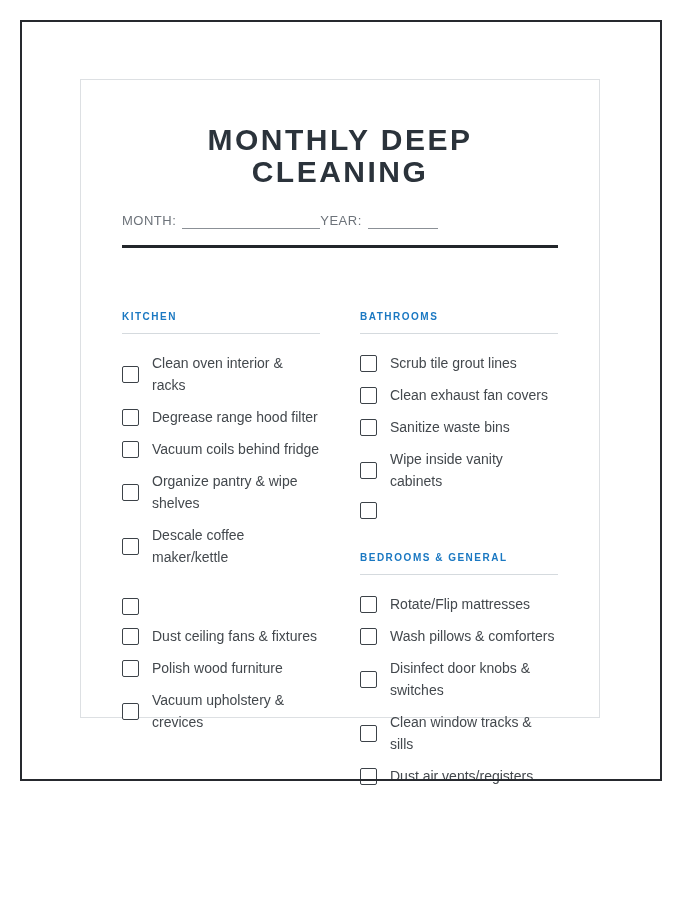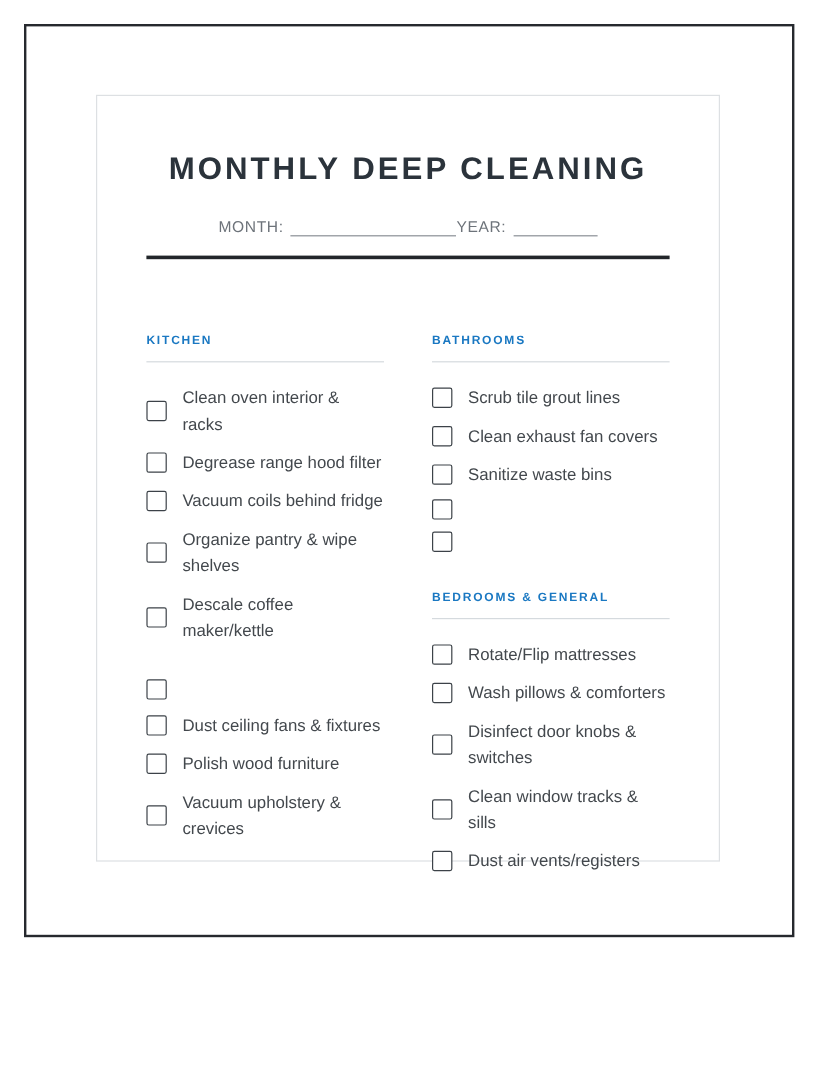--- a/index.html
+++ b/index.html
@@ -31,31 +31,31 @@
     border: 1px solid #dde0e3;
     background: #ffffff;
     overflow: visible;
     z-index: 1;
   }
   .card-inner { padding: 0 41px; }
 
   .page-title {
     margin: 44px 0 0 0;
     text-align: center;
-    font-size: 26px;
+    font-size: 30px;
     line-height: 32px;
     font-weight: 700;
     letter-spacing: 2.5px;
     color: #2b333b;
   }
 
   .meta-row {
     margin-top: 24px;
     display: flex;
-    justify-content: center;
+    justify-content: flex-start;
     align-items: flex-end;
   }
   .meta-group { display: flex; align-items: flex-end; }
   .meta-label {
     font-size: 13px;
     letter-spacing: 0.5px;
     color: #6d737a;
     line-height: 17px;
   }
   .fill-line {
@@ -199,20 +199,21 @@
             <div class="item">
               <span class="box"></span>
               <span class="lbl">Clean exhaust fan covers</span>
             </div>
             <div class="item">
               <span class="box"></span>
               <span class="lbl">Sanitize waste bins</span>
             </div>
             <div class="item">
               <span class="box"></span>
+              <span class="lbl">Wipe inside vanity cabinets</span>
             </div>
             <div class="item">
               <span class="box"></span>
             </div>
           </div>
 
           <div class="sec">
             <h2 class="sec-h">BEDROOMS &amp; GENERAL</h2>
             <div class="item">
               <span class="box"></span>

